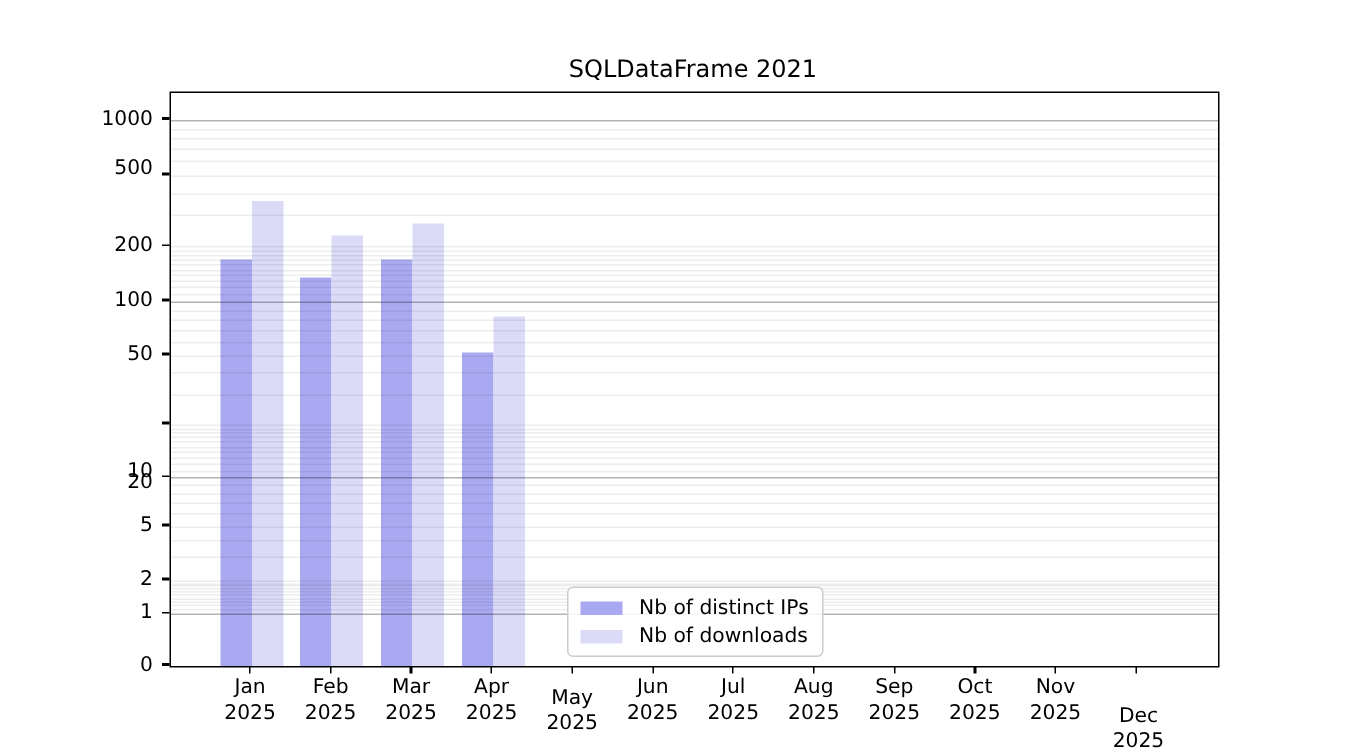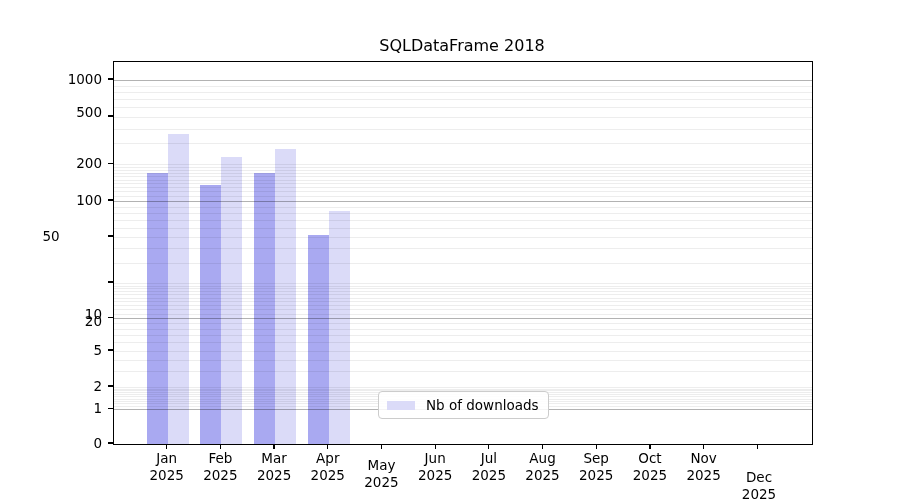--- a/index.html
+++ b/index.html
@@ -94,21 +94,21 @@
     font-size: 13.5px;
     color: #000000;
     white-space: nowrap;
   }
 </style>
 </head>
 <body>
 
 <div class="figure">
 
-  <div class="chart-title">SQLDataFrame 2018</div>
+  <div class="chart-title">SQLDataFrame 2021</div>
 
   <div class="plot" id="plot">
       <div class="bar" style="left: 32.6923px; top: 110.907px; width: 21px; height: 271.093px; background: rgb(169, 169, 241);"></div>
       <div class="bar" style="left: 86.3846px; top: 123.116px; width: 21px; height: 258.884px; background: rgb(169, 169, 241);"></div>
       <div class="bar" style="left: 140.077px; top: 110.907px; width: 21px; height: 271.093px; background: rgb(169, 169, 241);"></div>
       <div class="bar" style="left: 193.769px; top: 172.958px; width: 21px; height: 209.042px; background: rgb(169, 169, 241);"></div>
       <div class="bar" style="left: 53.6923px; top: 72.2503px; width: 21px; height: 309.75px; background: rgb(219, 219, 248);"></div>
       <div class="bar" style="left: 107.385px; top: 95.0862px; width: 21px; height: 286.914px; background: rgb(219, 219, 248);"></div>
       <div class="bar" style="left: 161.077px; top: 87.3873px; width: 21px; height: 294.613px; background: rgb(219, 219, 248);"></div>
       <div class="bar" style="left: 214.769px; top: 148.683px; width: 21px; height: 233.317px; background: rgb(219, 219, 248);"></div>
@@ -176,21 +176,21 @@
       <div class="y-tick-label" style="top: 408.314px;">1</div>
       <div class="y-tick-mark" style="left: 108px; top: 385.356px;"></div>
       <div class="y-tick-label" style="top: 386.006px;">2</div>
       <div class="y-tick-mark" style="left: 108px; top: 349.333px;"></div>
       <div class="y-tick-label" style="top: 349.983px;">5</div>
       <div class="y-tick-mark" style="left: 108px; top: 316.672px;"></div>
       <div class="y-tick-label" style="top: 314px;">10</div>
       <div class="y-tick-mark" style="left: 108px; top: 281.375px;"></div>
       <div class="y-tick-label" style="top: 282.025px; margin-top: 39px;">20</div>
       <div class="y-tick-mark" style="left: 108px; top: 235.344px;"></div>
-      <div class="y-tick-label" style="top: 235.994px; text-align: center;">50</div>
+      <div class="y-tick-label" style="top: 235.994px;">50</div>
       <div class="y-tick-mark" style="left: 108px; top: 199.36px;"></div>
       <div class="y-tick-label" style="top: 200.01px;">100</div>
       <div class="y-tick-mark" style="left: 108px; top: 162.65px;"></div>
       <div class="y-tick-label" style="top: 163.3px;">200</div>
       <div class="y-tick-mark" style="left: 108px; top: 115.358px;"></div>
       <div class="y-tick-label" style="top: 112px;">500</div>
       <div class="y-tick-mark" style="left: 108px; top: 78.3422px;"></div>
       <div class="y-tick-label" style="top: 78.9922px;">1000</div>
       <div class="x-tick-mark" style="left: 166.042px; top: 444px;"></div>
       <div class="x-tick-label" style="left: 130.692px; top: 450px;">Jan<br>2025</div>
@@ -213,18 +213,22 @@
       <div class="x-tick-mark" style="left: 649.273px; top: 444px;"></div>
       <div class="x-tick-label" style="left: 613.923px; top: 450px;">Oct<br>2025</div>
       <div class="x-tick-mark" style="left: 702.965px; top: 444px;"></div>
       <div class="x-tick-label" style="left: 667.615px; top: 450px;">Nov<br>2025</div>
       <div class="x-tick-mark" style="left: 756.658px; top: 444px;"></div>
       <div class="x-tick-label" style="left: 723px; top: 450px; margin-top: 19px;">Dec<br>2025</div>
     </div>
 
   <div class="legend">
     <div class="legend-row">
+      <span class="legend-swatch" id="legend-swatch-0" style="background: rgb(169, 169, 241);"></span>
+      <span class="legend-label">Nb of distinct IPs</span>
+    </div>
+    <div class="legend-row">
       <span class="legend-swatch" id="legend-swatch-1" style="background: rgb(219, 219, 248);"></span>
       <span class="legend-label">Nb of downloads</span>
     </div>
   </div>
 
 </div>
 
 </body></html>

